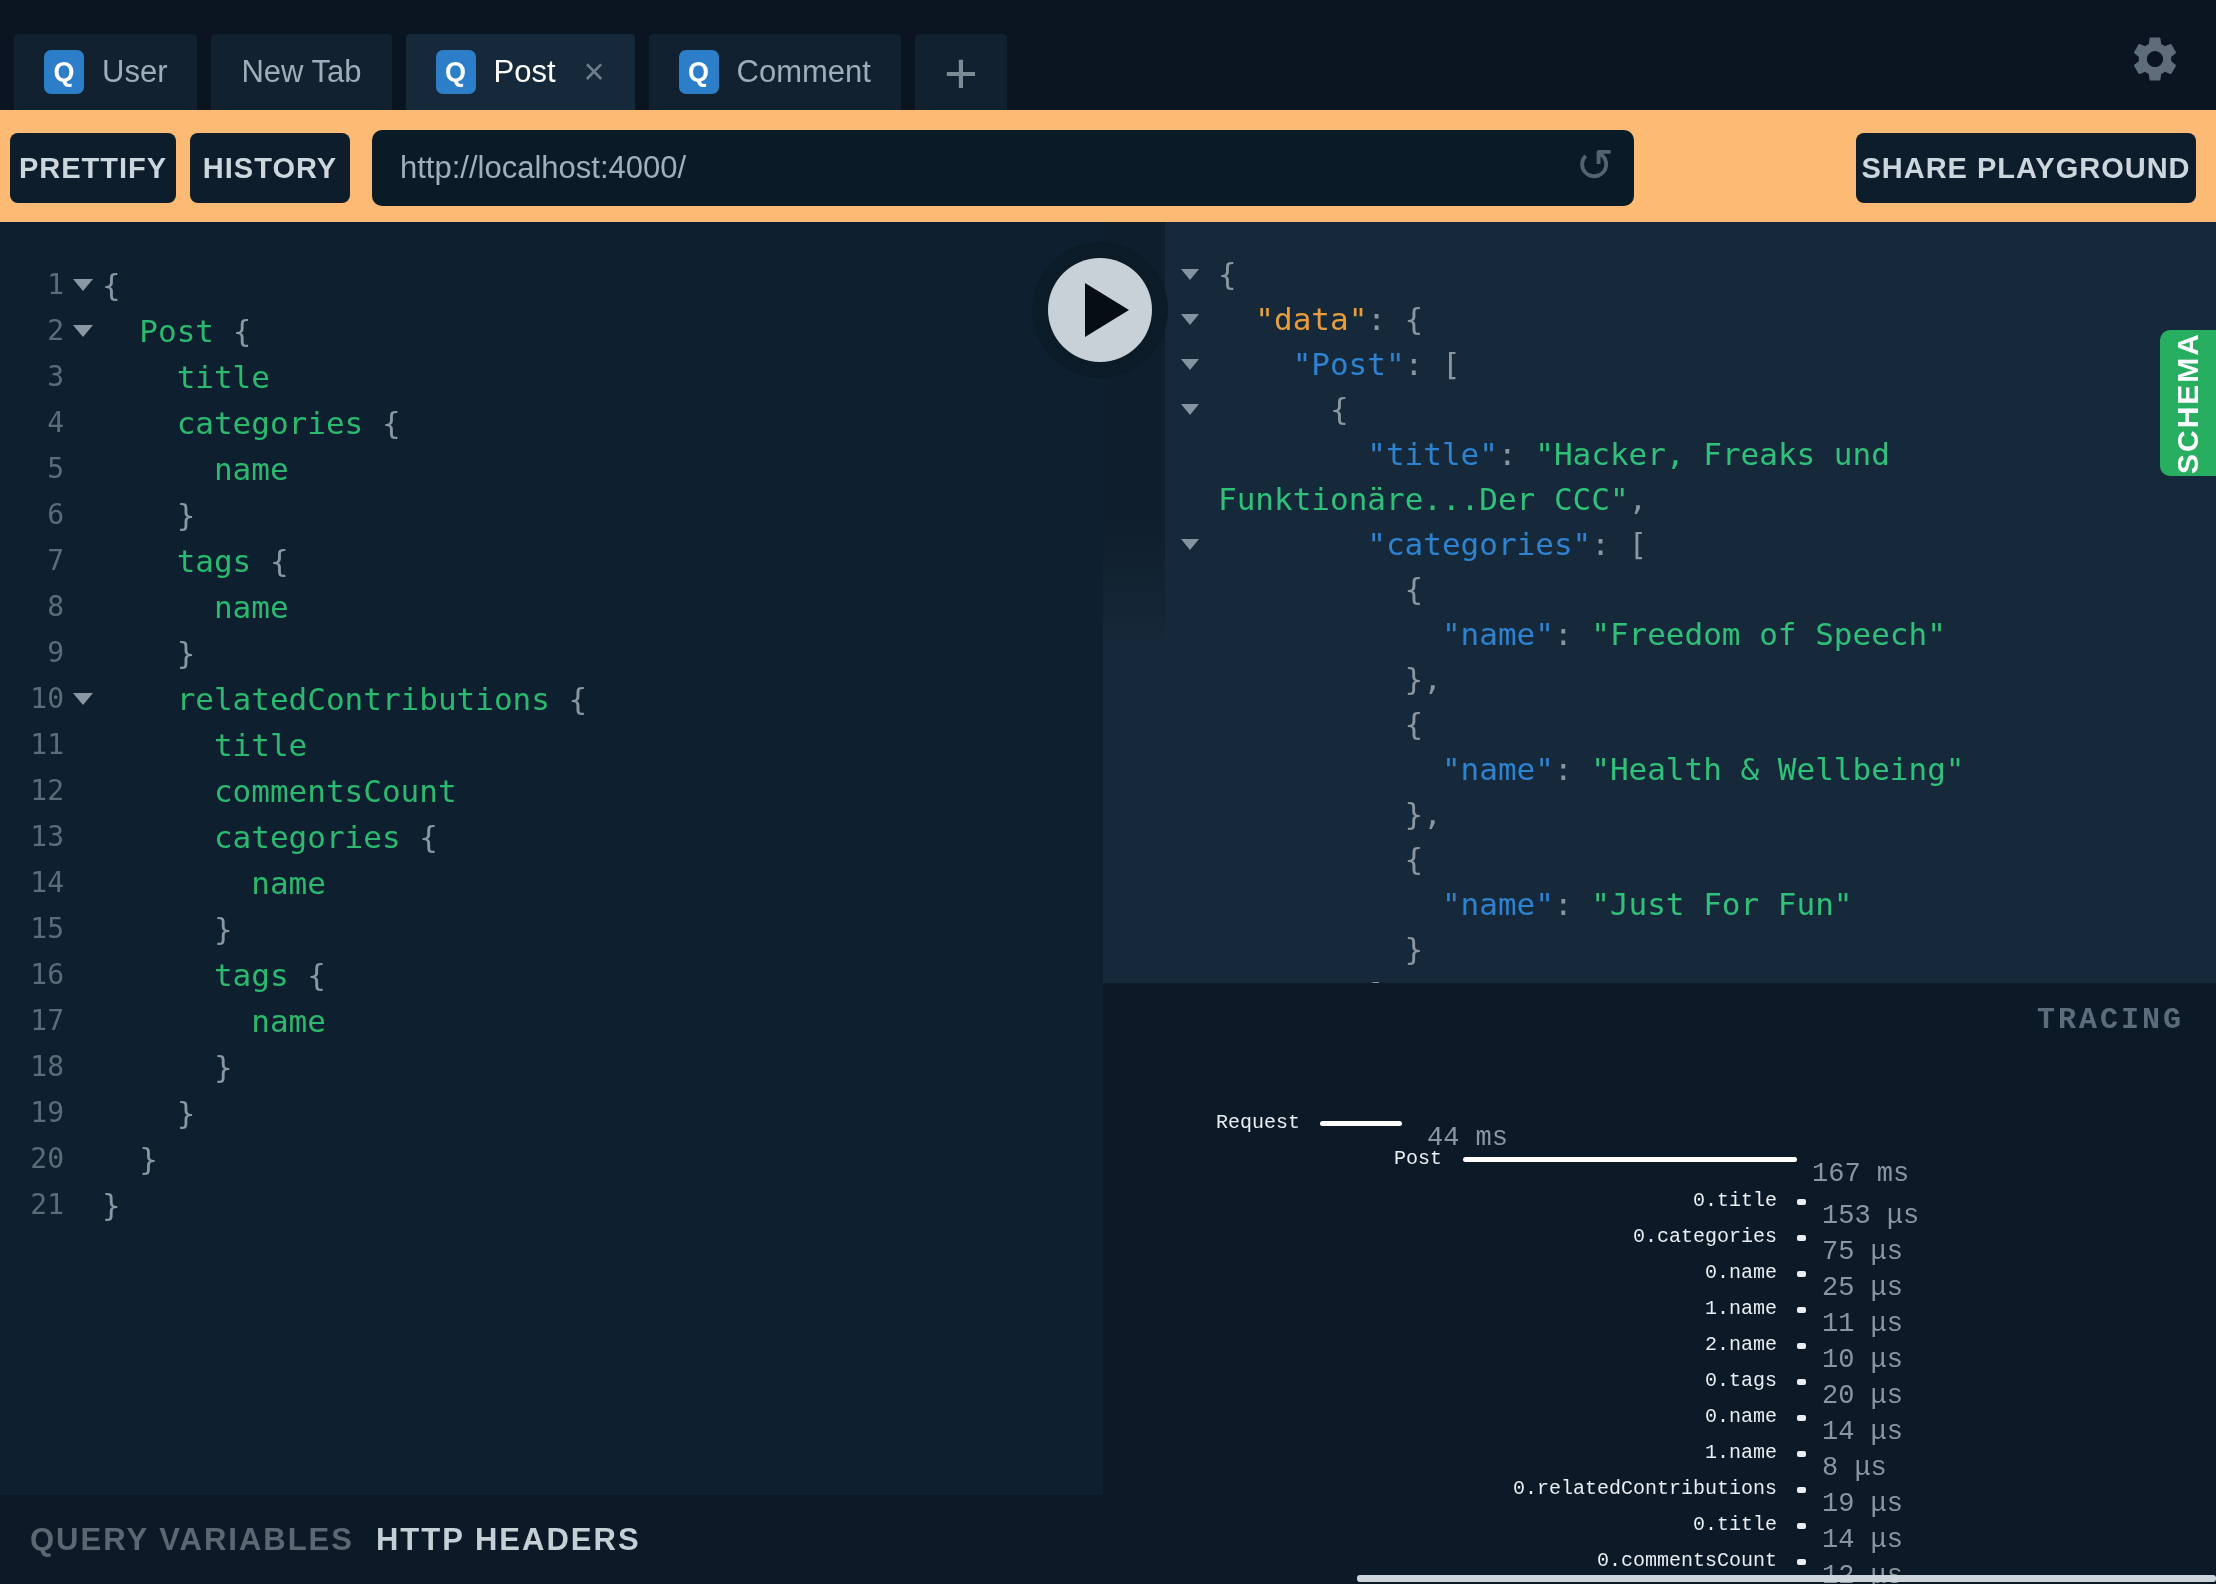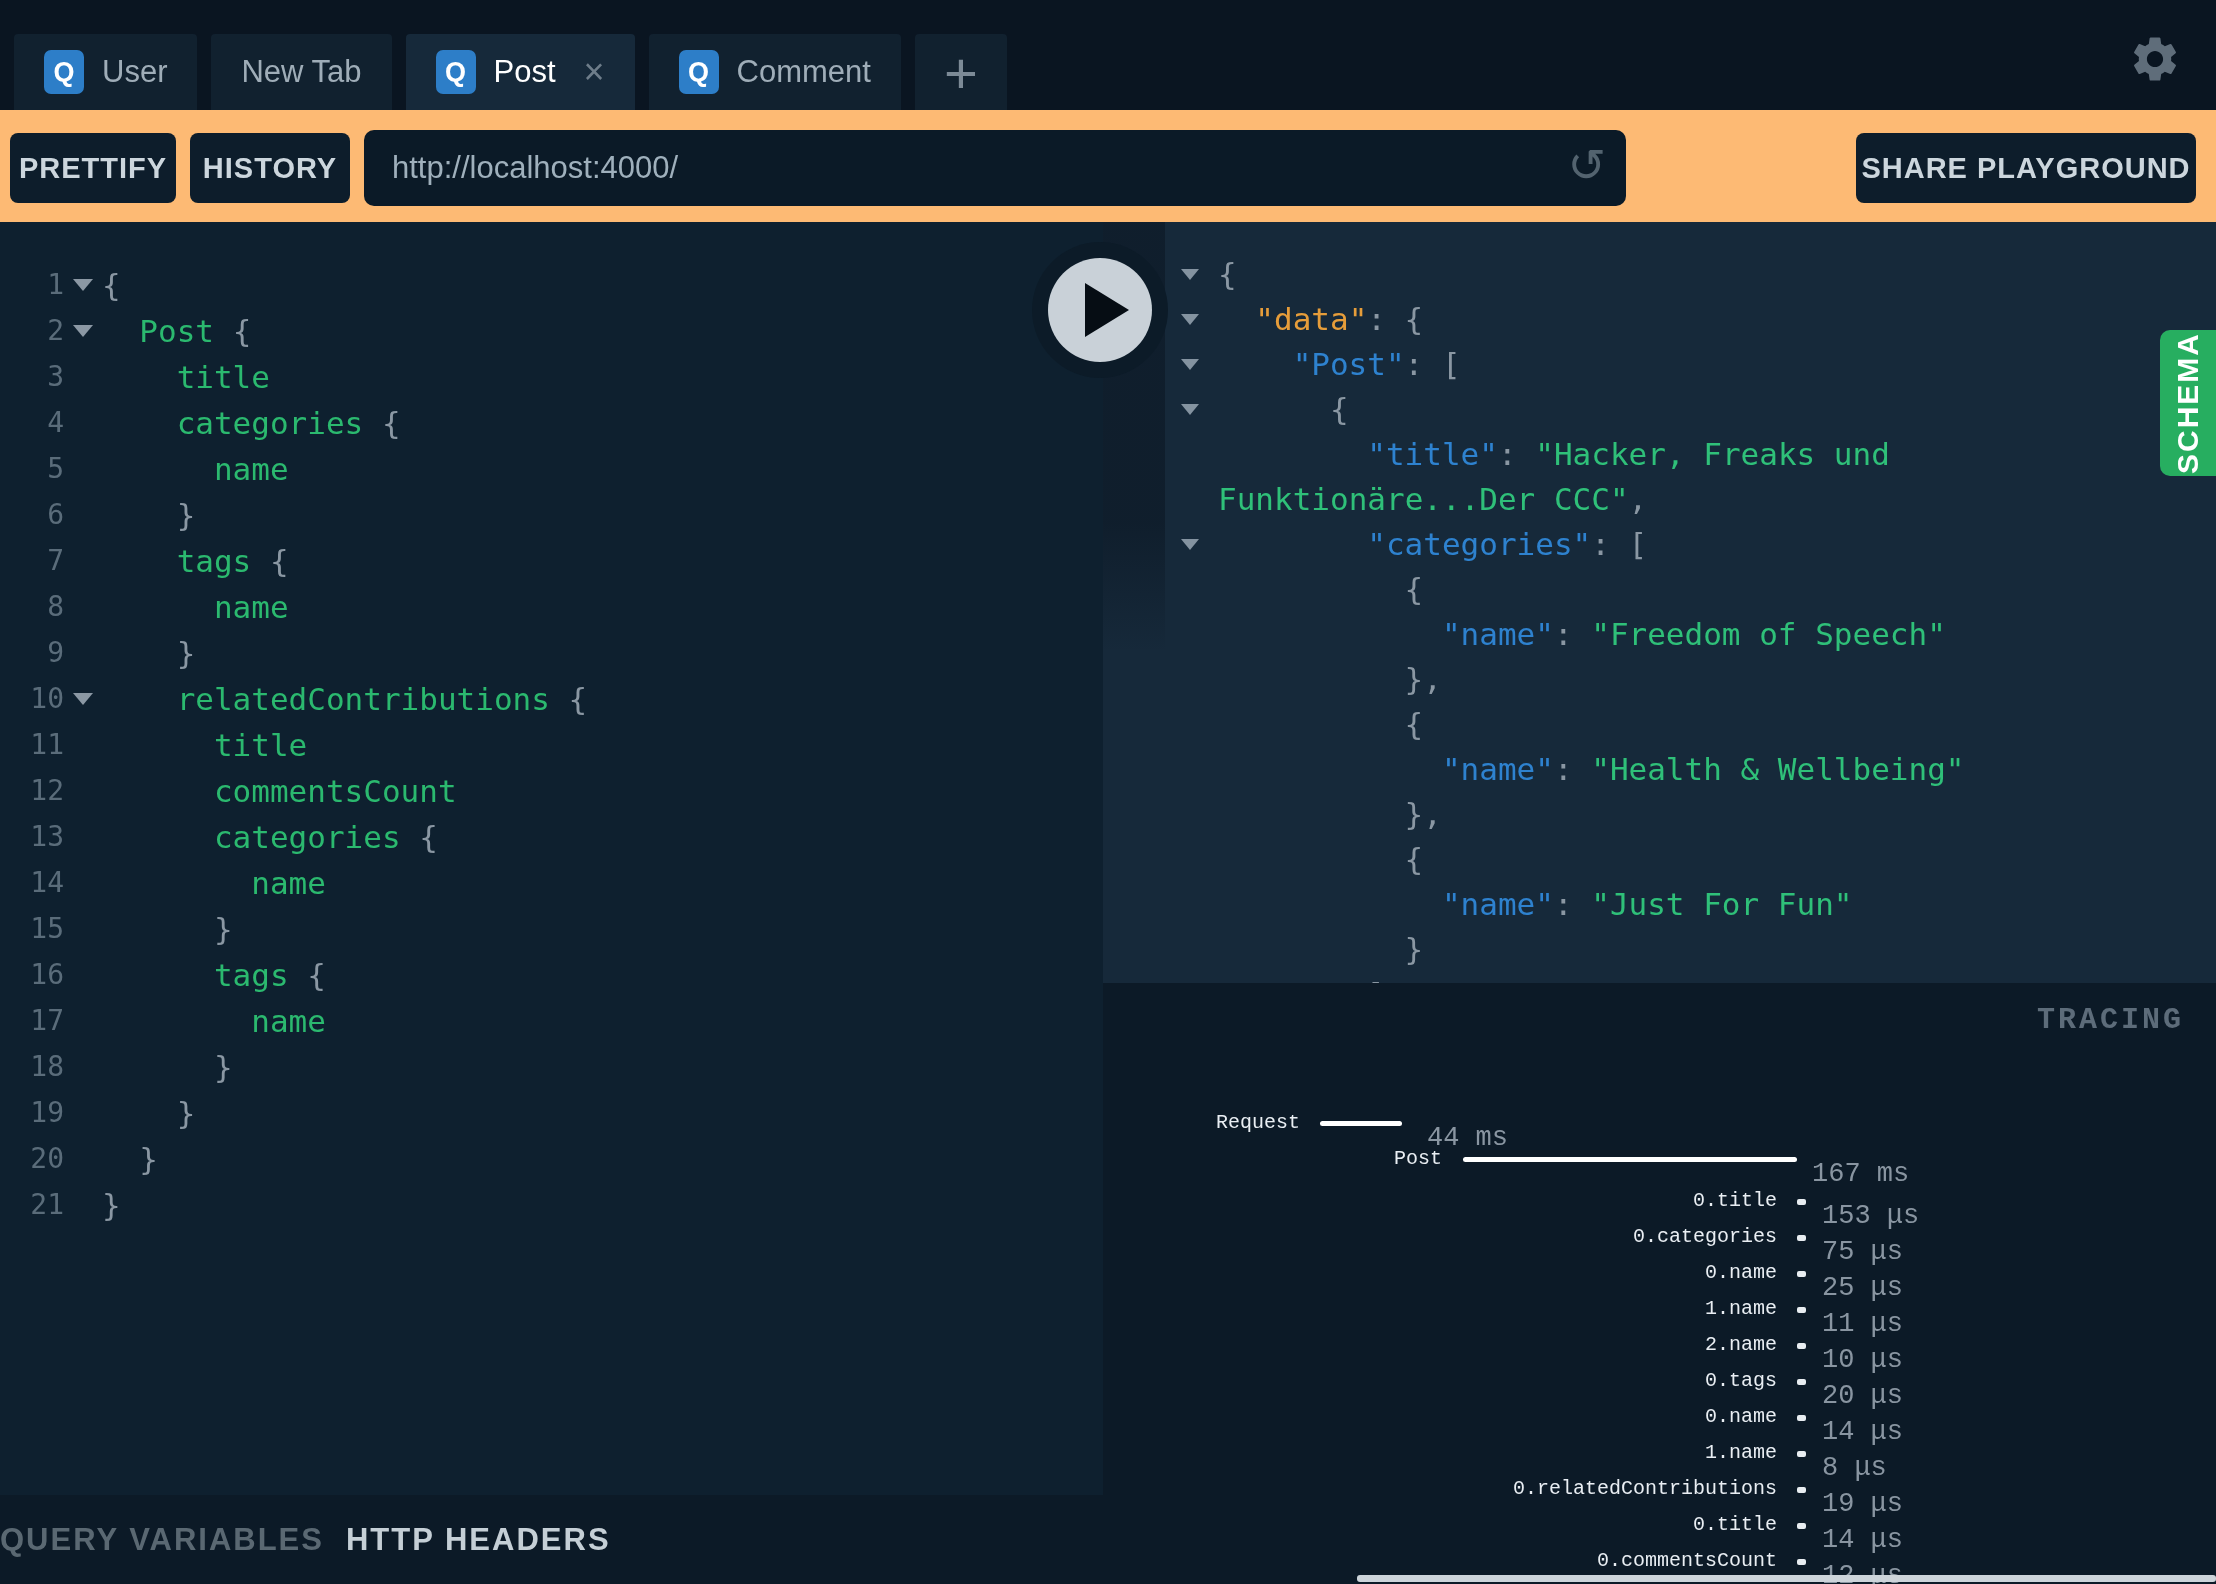--- a/index.html
+++ b/index.html
@@ -18,21 +18,21 @@
   .tab-plus{width:92px;height:76px;background:#11212f;color:#7c8a96;font-size:58px;font-weight:300;
             display:flex;align-items:center;justify-content:center;border-radius:4px 4px 0 0;}
   .gear{position:absolute;right:34px;top:32px;width:54px;height:54px;}
 
   
   .toolbar{position:absolute;left:0;top:110px;width:2216px;height:112px;background:#fdba74;}
   .tbtn{position:absolute;top:23px;height:70px;background:#0d1d2b;border-radius:8px;color:#ccd6dd;
         font-size:29px;letter-spacing:1px;display:flex;align-items:center;justify-content:center;font-weight:bold;}
   .btn-prettify{left:10px;width:166px;}
   .btn-history{left:190px;width:160px;}
-  .url-bar{position:absolute;left:364px;top:20px;width:1262px;height:76px;background:#0b1a27;border-radius:10px;
+  .url-bar{position:absolute;left:372px;top:20px;width:1262px;height:76px;background:#0b1a27;border-radius:10px;
            color:#9fb0bc;font-size:31px;display:flex;align-items:center;padding-left:28px;box-sizing:border-box;}
   .reload{position:absolute;right:20px;top:8px;color:#53636f;font-size:46px;font-family:"DejaVu Sans",sans-serif;}
   .btn-copycurl{left:1640px;width:202px;}
   .btn-share{left:1856px;width:340px;}
 
   
   .editor-panel{position:absolute;left:0;top:222px;width:1103px;height:1273px;background:#0e202f;overflow:hidden;
                 font-family:"DejaVu Sans Mono",monospace;font-size:31px;padding-top:40px;box-sizing:border-box;}
   .code-line{display:flex;height:46px;line-height:46px;}
   .gutter{width:64px;text-align:right;color:#5a6c7a;font-size:28px;flex:none;}
@@ -68,21 +68,21 @@
   .tracing-panel{position:absolute;left:1103px;top:983px;width:1113px;height:601px;background:#0c1a27;overflow:hidden;font-family:Liberation Mono, monospace;}
   .tracing-title{position:absolute;right:32px;top:20px;color:#5d6c7a;font-size:30px;font-weight:bold;letter-spacing:3px;}
   .trace-row{position:absolute;left:0;width:1113px;height:36px;}
   .t-label{position:absolute;line-height:36px;color:#e9eef3;font-size:20px;white-space:nowrap;}
   .t-time{position:absolute;line-height:36px;color:#8995a1;font-size:27px;white-space:nowrap;margin-top:15px;}
   .t-bar{position:absolute;top:16px;height:5px;background:#ffffff;border-radius:3px;}
   .t-dash{position:absolute;top:16px;height:6px;width:9px;background:#e8edf1;border-radius:2px;}
 
   
   .footer-bar{position:absolute;left:0;top:1495px;width:1103px;height:89px;background:#0c1a27;display:flex;
-              align-items:center;gap:22px;box-sizing:border-box;}
+              align-items:center;padding-left:30px;gap:22px;box-sizing:border-box;}
   .footer-qv{color:#5a6872;font-size:31px;font-weight:bold;letter-spacing:2px;}
   .footer-hh{color:#c5cfd6;font-size:31px;font-weight:bold;letter-spacing:2px;}
 
   
   .schema-tab{position:absolute;right:0;top:330px;width:56px;height:146px;background:#27ae60;
               border-radius:10px 0 0 10px;display:flex;align-items:center;justify-content:center;}
   .schema-text{writing-mode:vertical-rl;transform:rotate(180deg);color:#fff;font-size:30px;font-weight:bold;
                letter-spacing:2px;}
 
   .hscrollbar{position:absolute;left:1357px;top:1575px;width:859px;height:7px;background:#cdd4da;border-radius:3px;}

